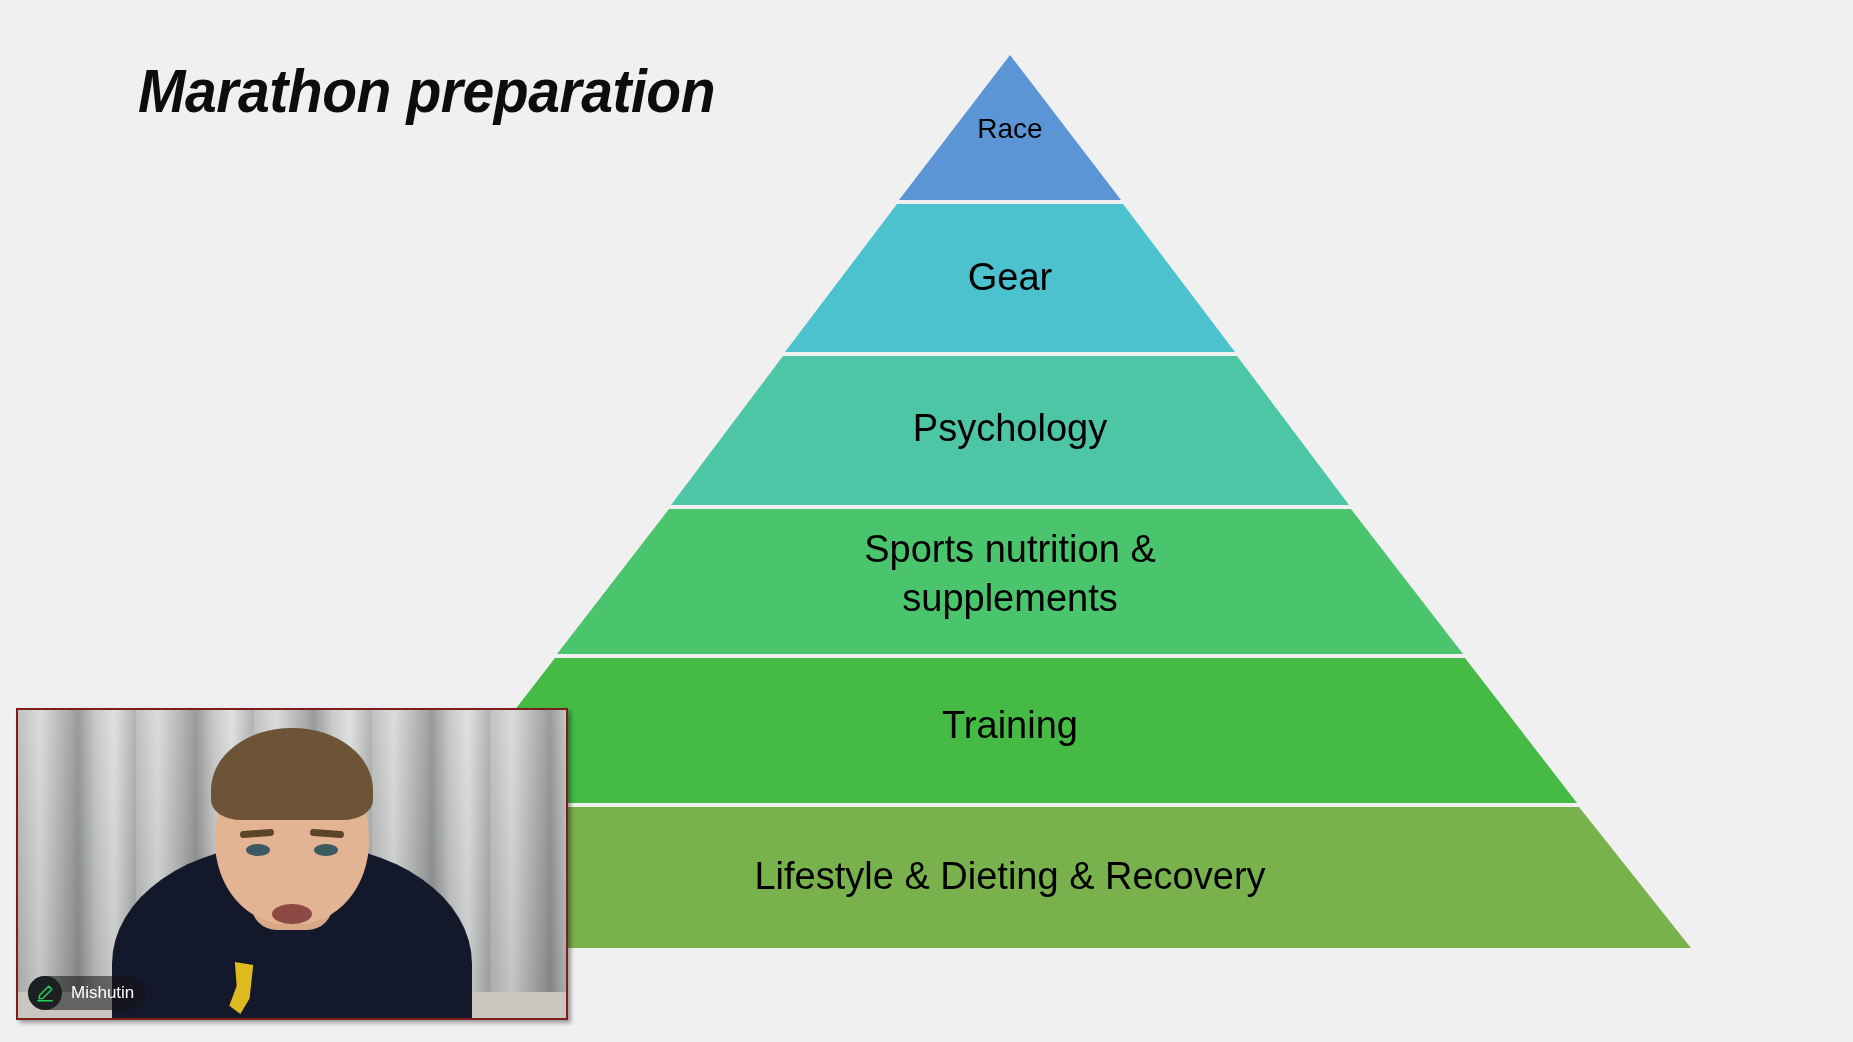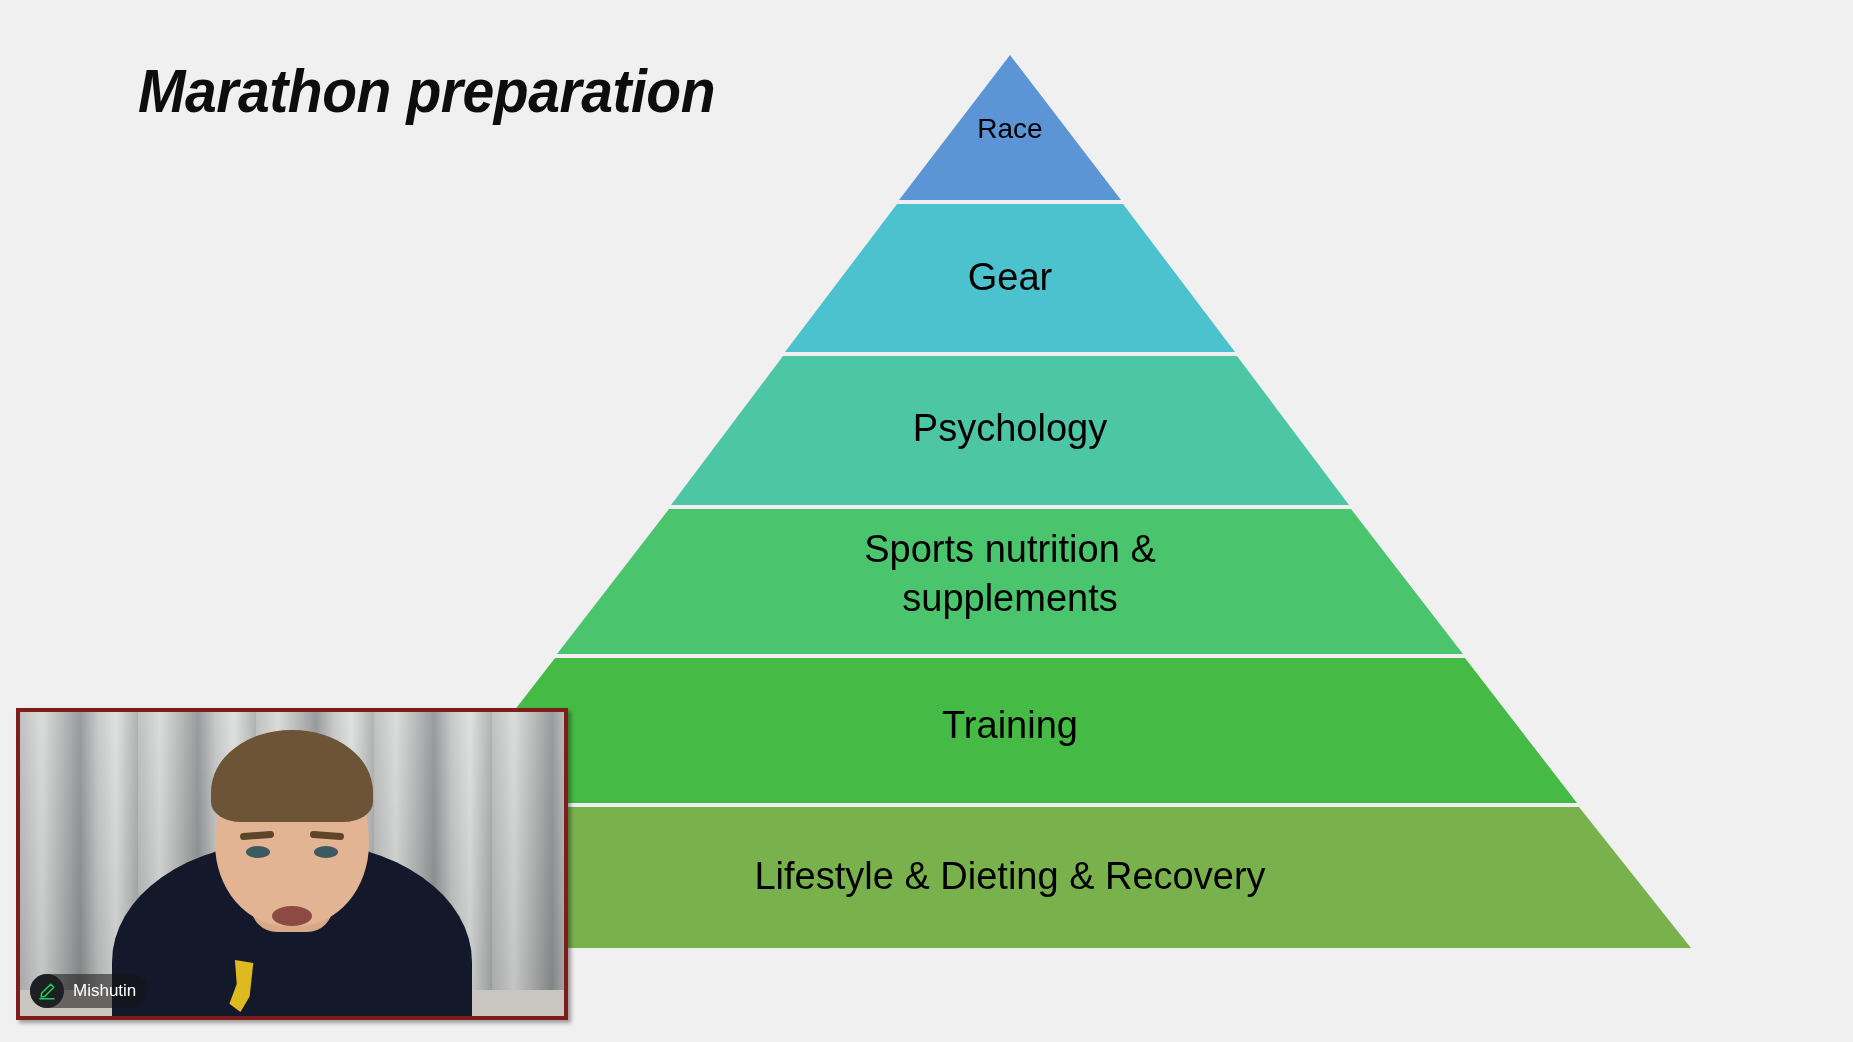--- a/index.html
+++ b/index.html
@@ -63,21 +63,21 @@
     dominant-baseline: middle;
   }
 
   
   #video-tile {
     position: absolute;
     left: 16px;
     top: 708px;
     width: 552px;
     height: 312px;
-    border: 4px solid #7f1d1d;
+    border: 2px solid #7f1d1d;
     box-sizing: border-box;
     overflow: hidden;
     background: #9aa0a2;
     box-shadow: 3px 3px 4px rgba(0,0,0,0.35);
   }
   #video-scene {
     position: absolute;
     inset: 0;
     
     background:

